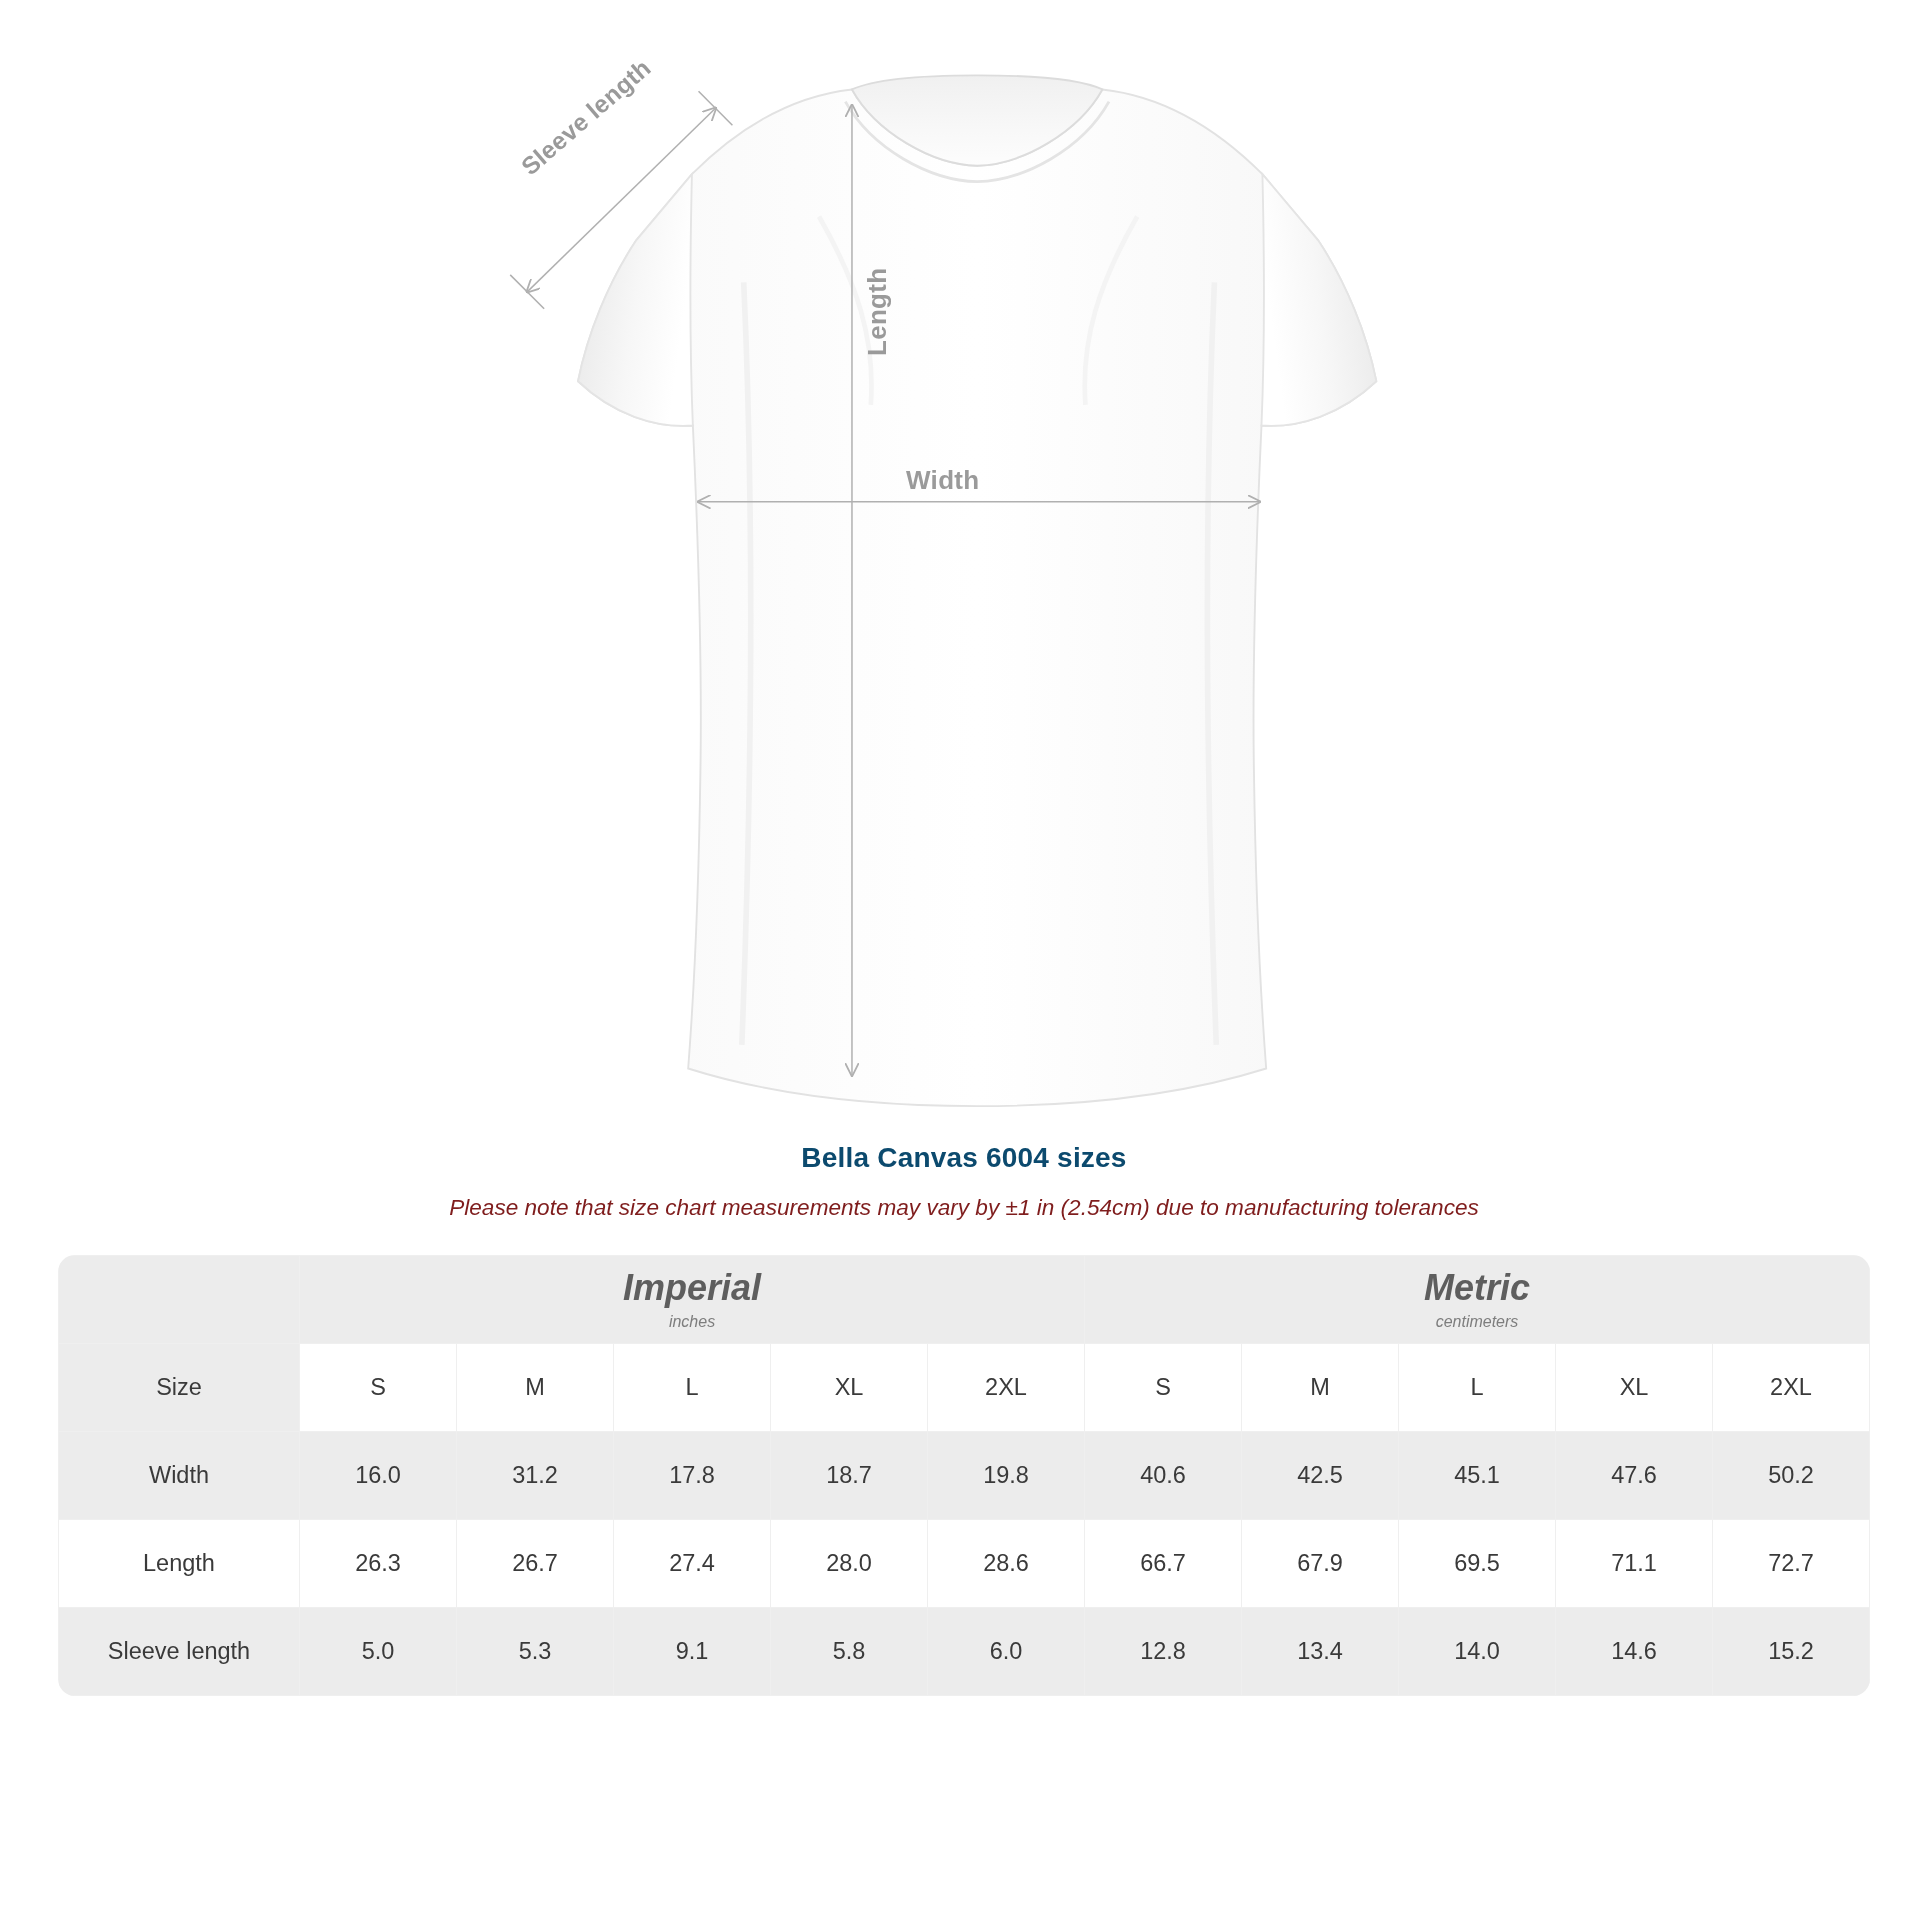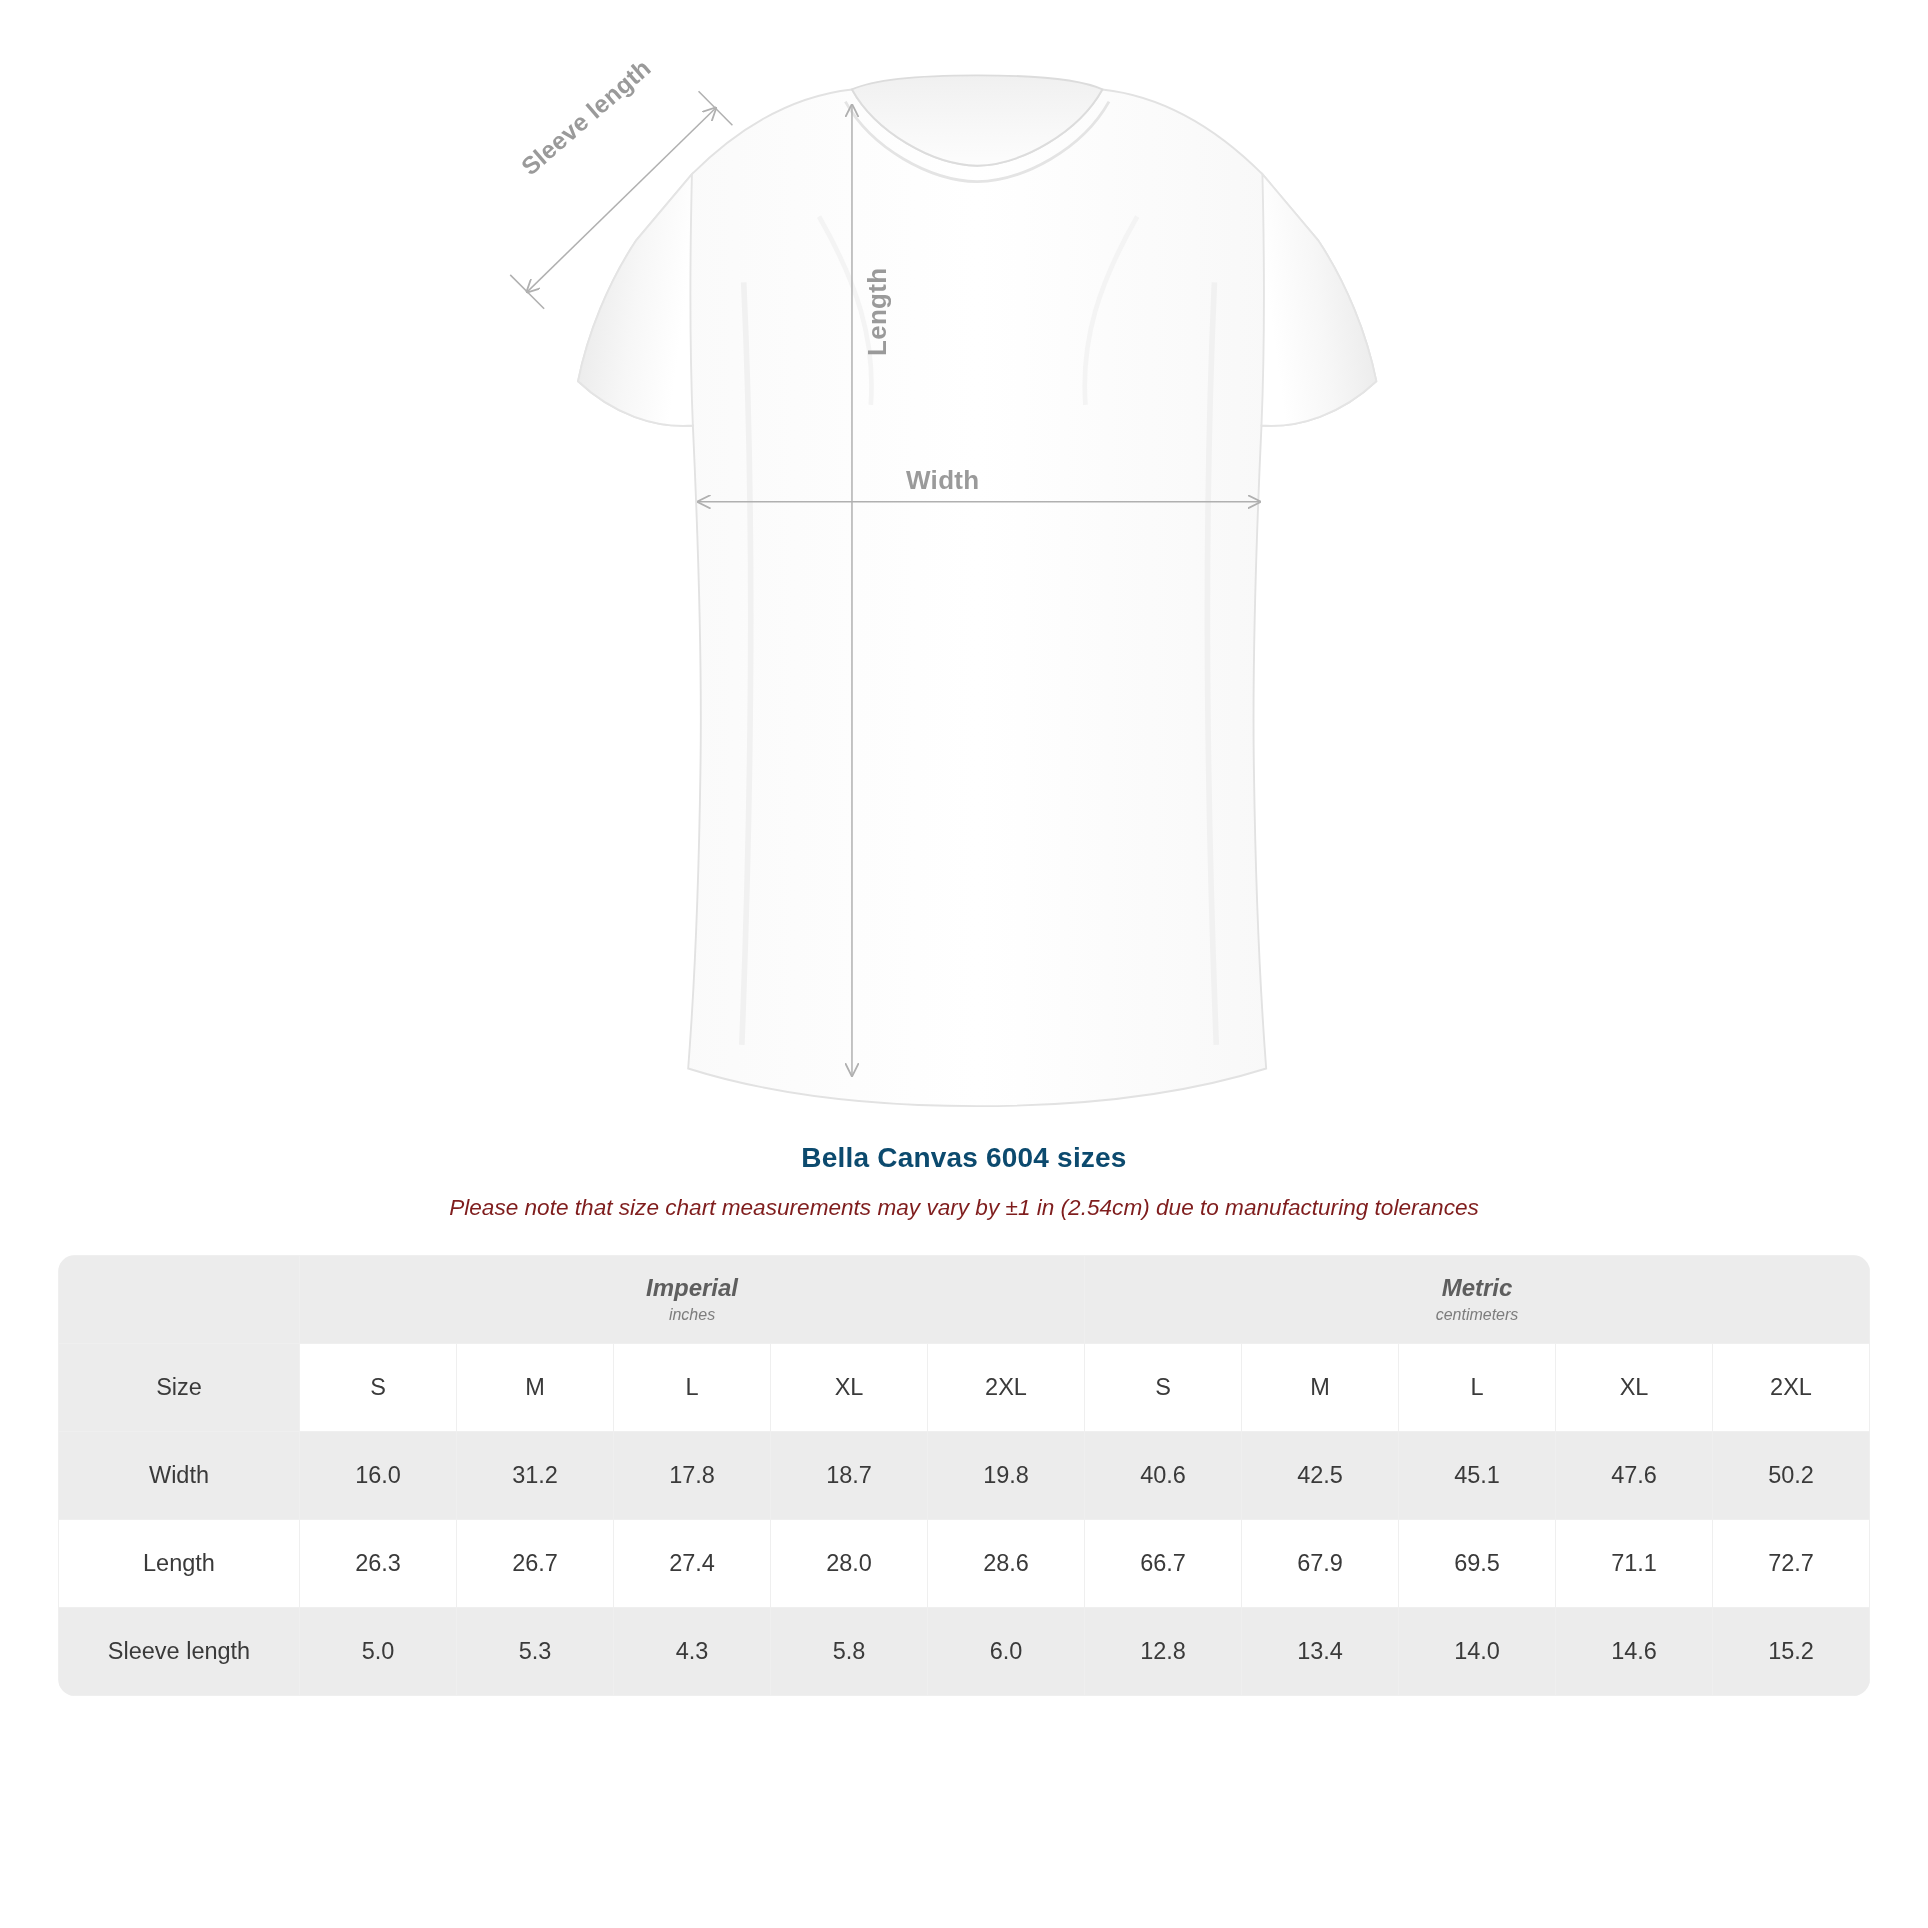--- a/index.html
+++ b/index.html
@@ -117,21 +117,21 @@
   .row-white td, .row-white th {
     background: #ffffff;
     margin-left: 8px;
   }
   .unit-row td {
     background: #ececec;
     height: 141px;
     border: none;
   }
   .unit-title {
-    font-size: 24px;
+    font-size: 36px;
     font-style: italic;
     font-weight: bold;
     color: #5e5e5e;
     line-height: 1.25;
   }
   .unit-sub {
     font-size: 16px;
     font-style: italic;
     color: #7d7d7d;
     line-height: 1.5;
@@ -308,21 +308,21 @@
           <td>67.9</td>
           <td>69.5</td>
           <td>71.1</td>
           <td>72.7</td>
         </tr>
 
         <tr class="row-grey">
           <th class="rowhead">Sleeve length</th>
           <td>5.0</td>
           <td>5.3</td>
-          <td>4.3</td>
+          <td>9.1</td>
           <td>5.8</td>
           <td>6.0</td>
           <td>12.8</td>
           <td>13.4</td>
           <td>14.0</td>
           <td>14.6</td>
           <td>15.2</td>
         </tr>
       </tbody>
     </table>

